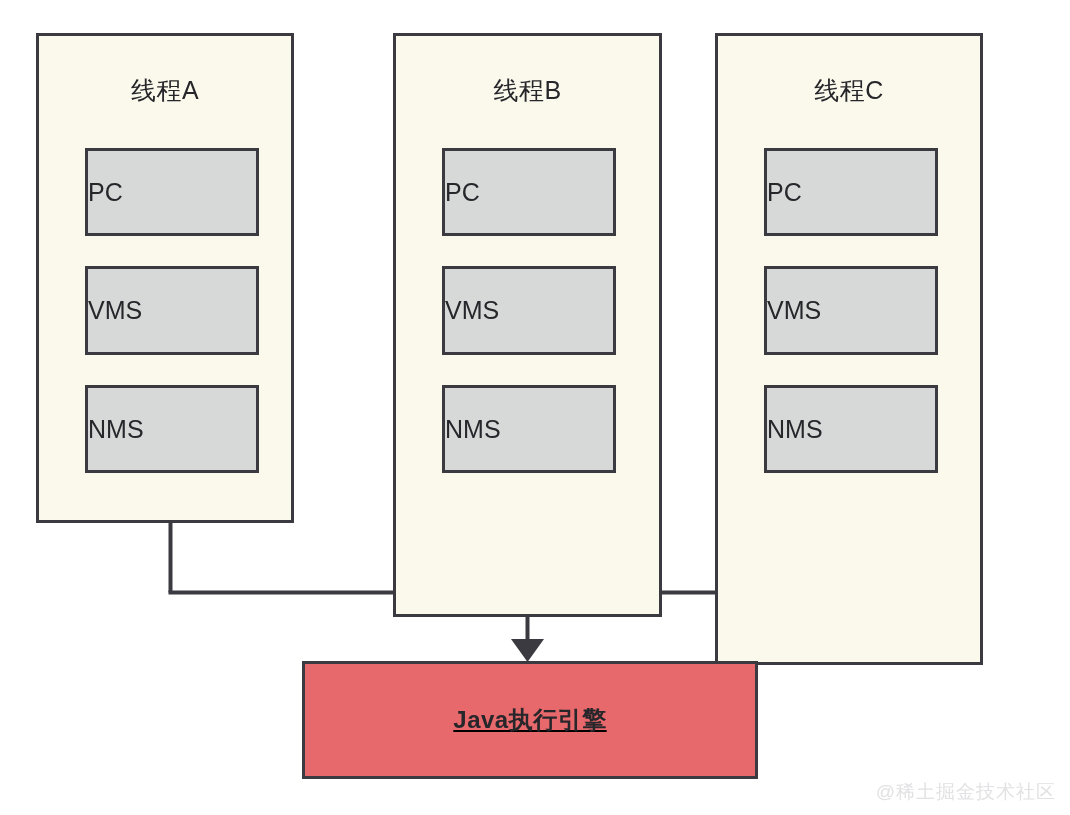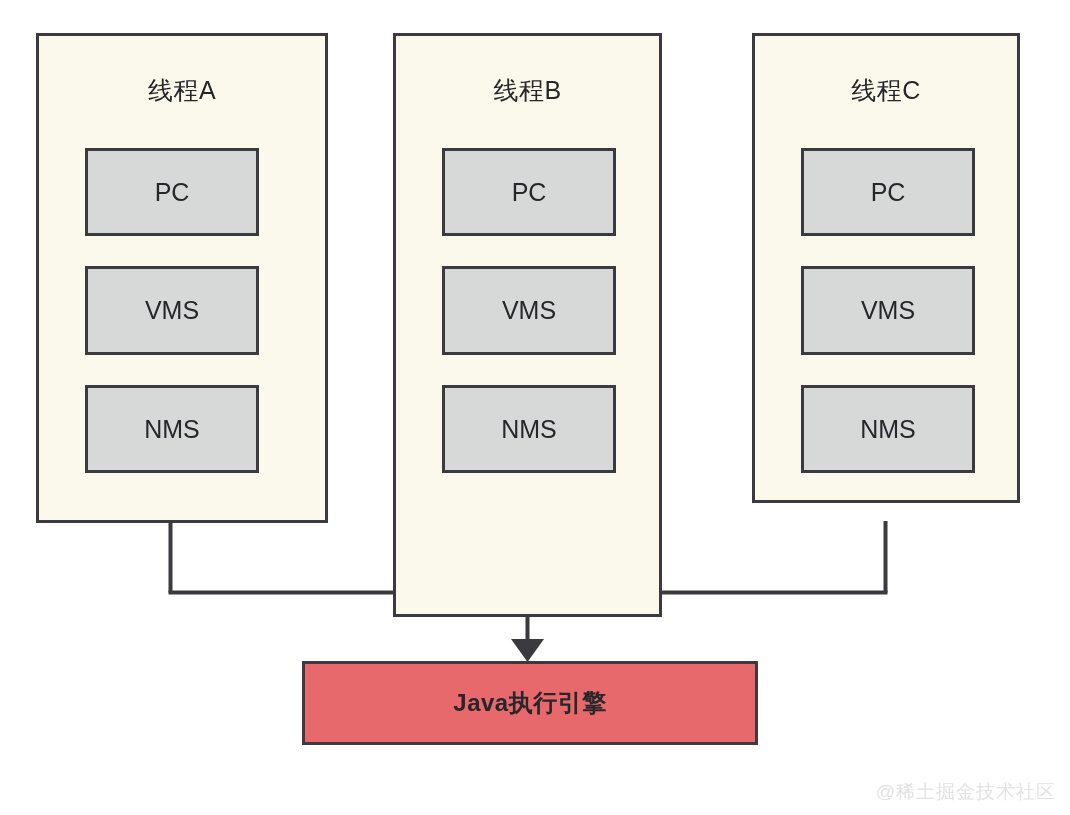--- a/index.html
+++ b/index.html
@@ -44,21 +44,21 @@
     line-height: 1;
     white-space: nowrap;
   }
   .mem-box {
     position: absolute;
     box-sizing: border-box;
     background: #D7D8D8;
     border: 3px solid #3A3A40;
     display: flex;
     align-items: center;
-    justify-content: center;
+    justify-content: flex-start;
   }
   .mem-label {
     font-size: 25px;
     color: #26262B;
     line-height: 1;
     white-space: nowrap;
   }
   .engine-box {
     position: absolute;
     box-sizing: border-box;
@@ -100,21 +100,21 @@
 
     <path d="M 885.5 521 L 885.5 592.5" stroke="#3A3A40" stroke-width="4" fill="none"></path>
 
     <path d="M 168.5 592.5 L 887.5 592.5" stroke="#3A3A40" stroke-width="4" fill="none"></path>
 
     <path d="M 527.5 521 L 527.5 640" stroke="#3A3A40" stroke-width="4" fill="none"></path>
 
     <polygon points="511,639 544,639 527.5,662" fill="#3A3A40"></polygon>
   </svg>
 
-  <div class="thread-box" style="left:36px; top:33px; width:292px; height:490px;">
+  <div class="thread-box" style="left:36px; top:33px; width:258px; height:490px;">
     <div class="thread-title">线程A</div>
     <div class="mem-box" style="left:46px; top:112px; width:174px; height:88px;">
       <span class="mem-label">PC</span>
     </div>
     <div class="mem-box" style="left:46px; top:230px; width:174px; height:89px;">
       <span class="mem-label">VMS</span>
     </div>
     <div class="mem-box" style="left:46px; top:349px; width:174px; height:88px;">
       <span class="mem-label">NMS</span>
     </div>
@@ -126,32 +126,32 @@
       <span class="mem-label">PC</span>
     </div>
     <div class="mem-box" style="left:46px; top:230px; width:174px; height:89px;">
       <span class="mem-label">VMS</span>
     </div>
     <div class="mem-box" style="left:46px; top:349px; width:174px; height:88px;">
       <span class="mem-label">NMS</span>
     </div>
   </div>
 
-  <div class="thread-box" style="left:752px; top:33px; width:268px; height:470px;">
+  <div class="thread-box" style="left:715px; top:33px; width:268px; height:632px;">
     <div class="thread-title">线程C</div>
     <div class="mem-box" style="left:46px; top:112px; width:174px; height:88px;">
       <span class="mem-label">PC</span>
     </div>
     <div class="mem-box" style="left:46px; top:230px; width:174px; height:89px;">
       <span class="mem-label">VMS</span>
     </div>
     <div class="mem-box" style="left:46px; top:349px; width:174px; height:88px;">
       <span class="mem-label">NMS</span>
     </div>
   </div>
 
-  <div class="engine-box" style="left:302px; top:661px; width:456px; height:84px;">
+  <div class="engine-box" style="left:302px; top:661px; width:456px; height:118px;text-decoration:underline;">
     <span class="engine-label">Java执行引擎</span>
   </div>
 
   <div class="watermark">@稀土掘金技术社区</div>
 
 </div>
 
 </body></html>

